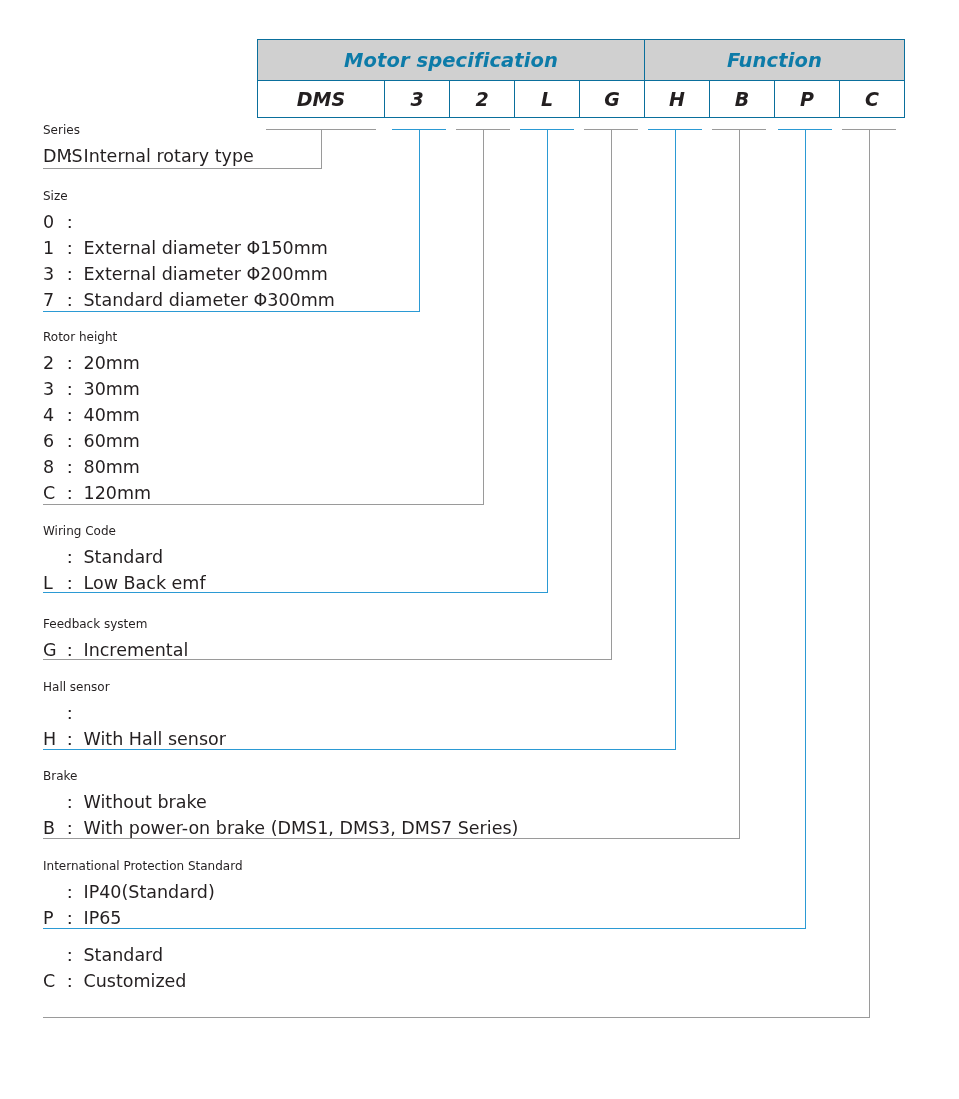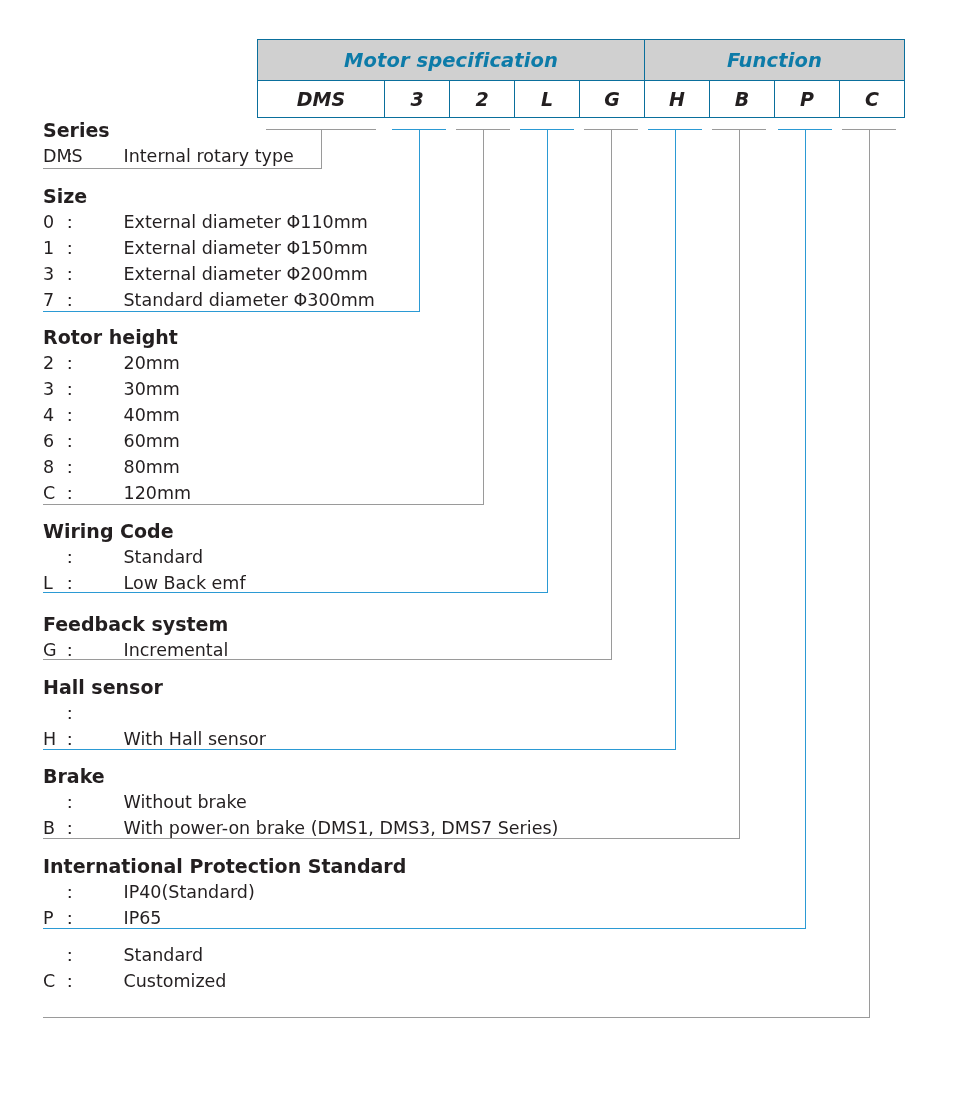--- a/index.html
+++ b/index.html
@@ -62,43 +62,42 @@
   .vline { width: 0;  border-left: 1.7px solid #9a9a9a; }
   .blue.stub, .blue.uline { border-top-color: #2b9ad4; }
   .blue.vline { border-left-color: #2b9ad4; }
 
   
   .section {
     position: absolute;
     left: 43px;
   }
   .sec-title {
-    font-size: 19px;
+    font-size: 12px;
     line-height: 26px;
     white-space: nowrap;
-    font-weight: bold;
   }
   .opt {
     font-size: 17.5px;
     line-height: 26px;
     white-space: nowrap;
     display: flex;
     align-items: baseline;
   }
   .opt .key {
     display: inline-block;
     width: 17px;
     text-align: left;
     flex: 0 0 auto;
   }
   .opt .sep {
     flex: 0 0 auto;
     padding: 0 5px 0 1px;
   }
-  .opt .val { flex: 0 0 auto; margin-left: 40px; }
+  .opt .val { flex: 0 0 auto; }
 </style>
 </head>
 <body>
 
 <div id="diagram">
 
   <table class="code-table">
     <tbody>
         <tr>
       <td class="grp" colspan="5">Motor specification</td>
@@ -161,21 +160,20 @@
       <span class="sep">：</span>
       <span class="val">Internal rotary type</span>
     </div>
   </div>
 
   <div class="section" style="top:183px">
     <div class="sec-title">Size</div>
     <div class="opt">
       <span class="key">0</span>
       <span class="sep">：</span>
-      <span class="val">External diameter Φ110mm</span>
     </div>
     <div class="opt">
       <span class="key">1</span>
       <span class="sep">：</span>
       <span class="val">External diameter Φ150mm</span>
     </div>
     <div class="opt">
       <span class="key">3</span>
       <span class="sep">：</span>
       <span class="val">External diameter Φ200mm</span>

